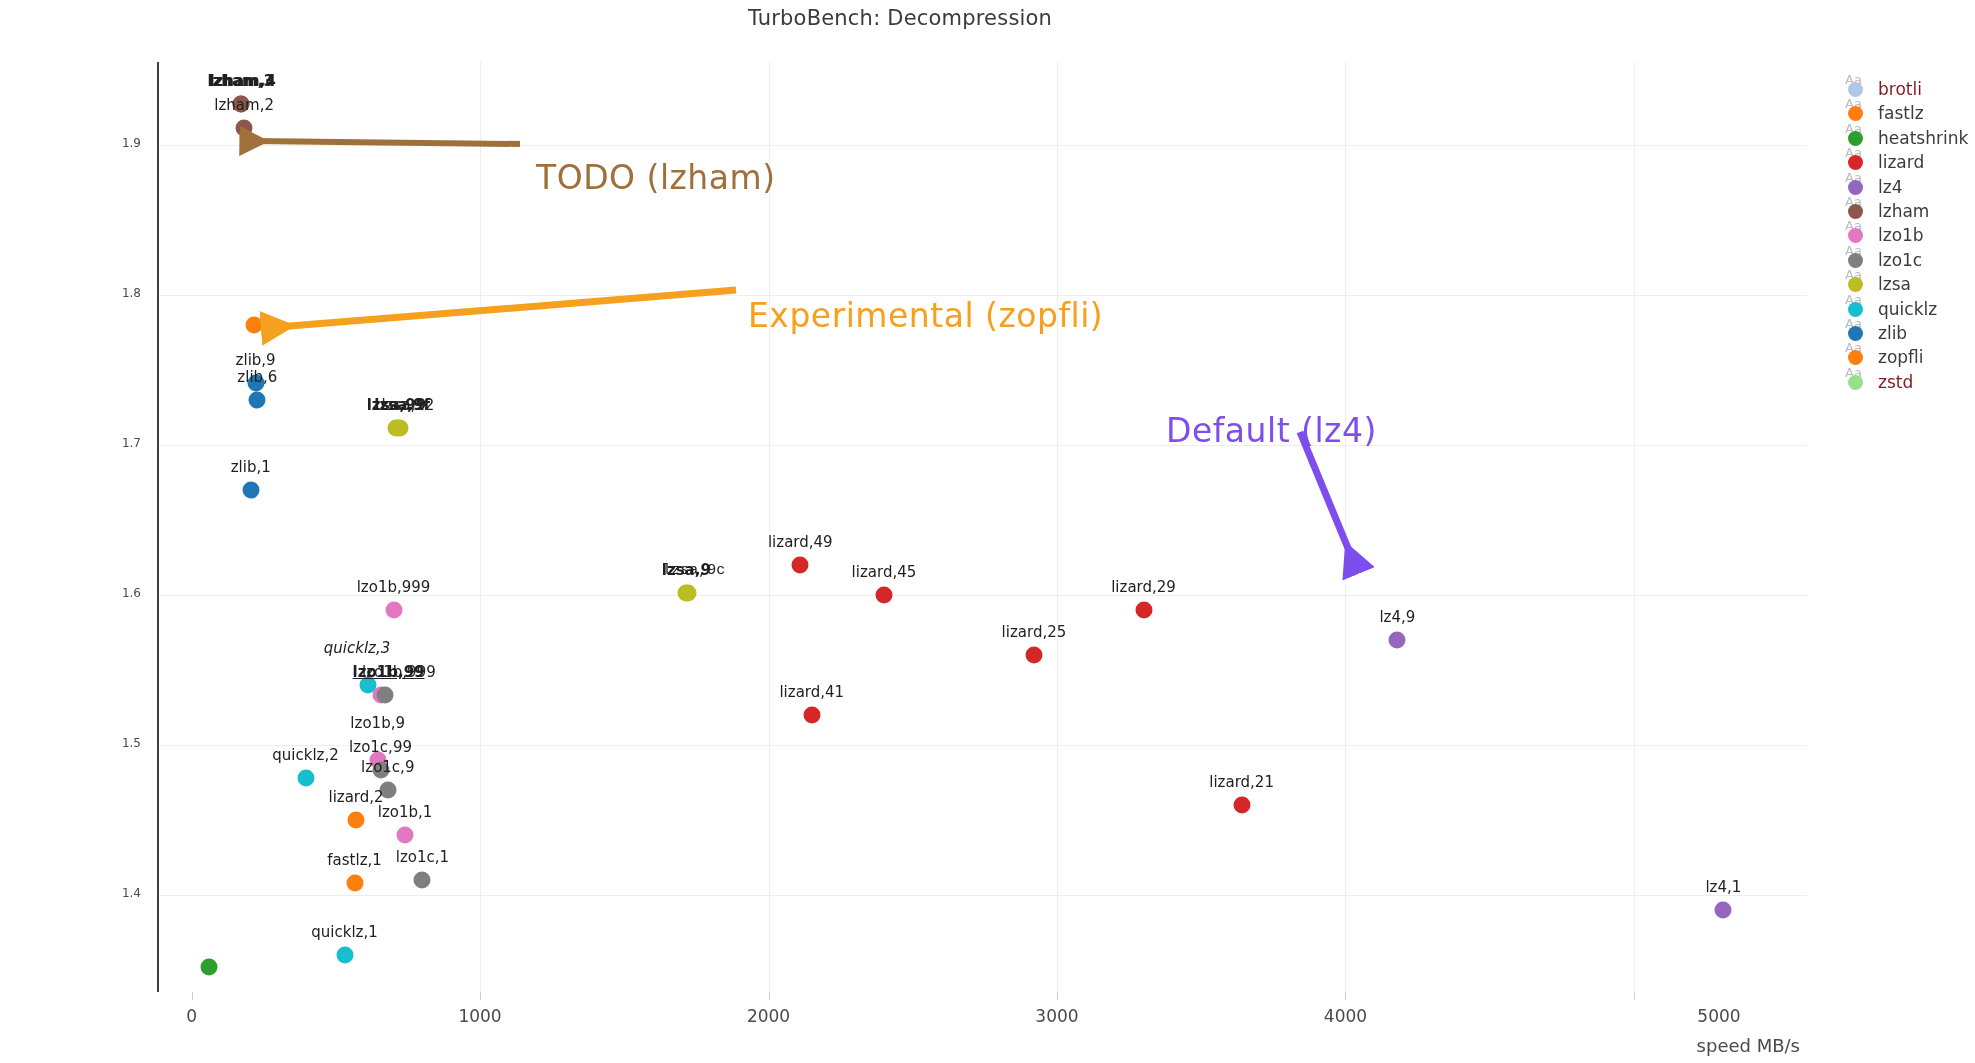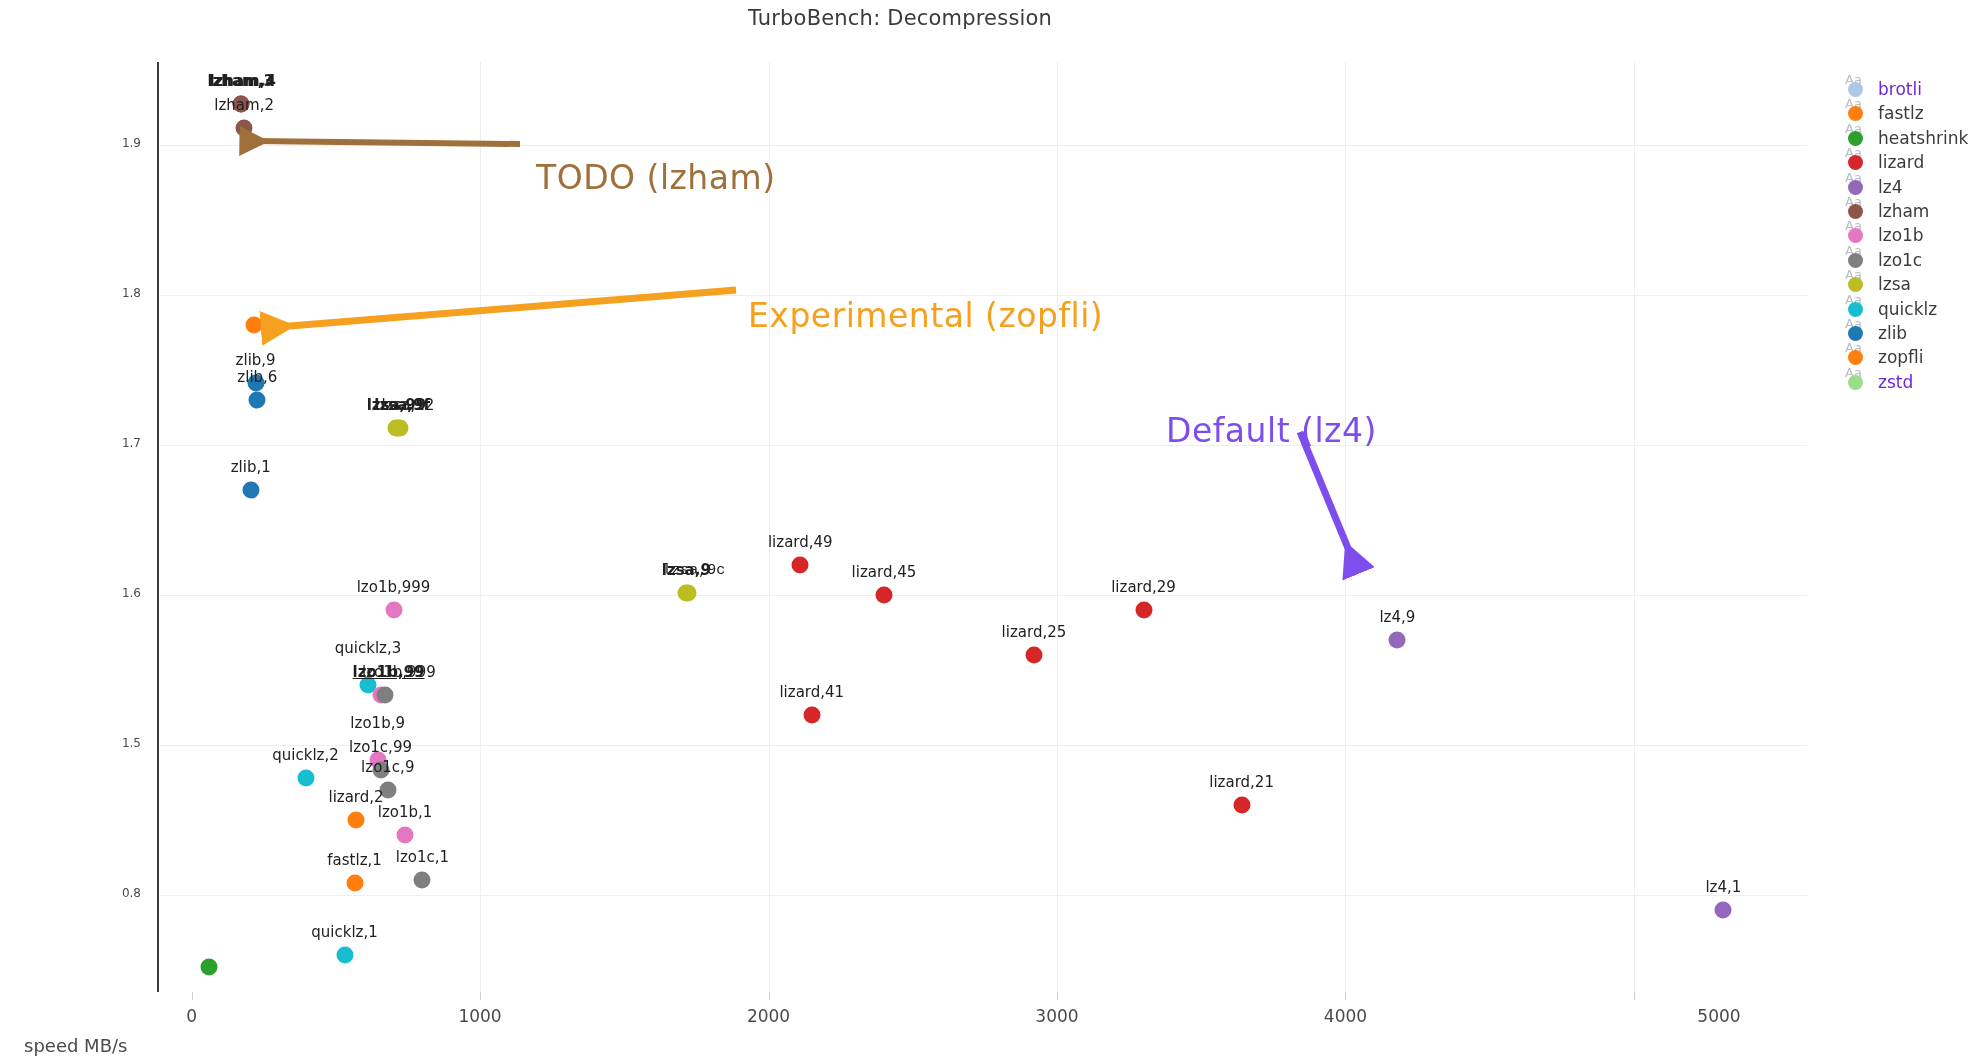--- a/index.html
+++ b/index.html
@@ -83,24 +83,23 @@
     top: -8px;
     width: 1px;
     height: 8px;
     background: #cfcfcf;
   }
   #x-axis-label {
     position: absolute;
     top: 1035px;
     left: 0;
     width: 1800px;
-    text-align: left;
+    text-align: right;
     font-size: 18px;
     color: #4a4a4a;
-    padding-left: 24px;
   }
   .dot {
     position: absolute;
     border-radius: 50%;
     transform: translate(-50%, -50%);
   }
   .dot-label {
     position: absolute;
     font-size: 15px;
     color: #212121;
@@ -136,21 +135,21 @@
     border-radius: 50%;
   }
   .legend-text {
     position: absolute;
     left: 33px;
     top: 1px;
     font-size: 17px;
     color: #3c3c3c;
     white-space: nowrap;
   }
-  .legend-text.muted { color: #6d28d9; }
+  .legend-text.muted { color: #7f1d1d; }
   
   .annotation {
     position: absolute;
     font-family: "DejaVu Sans", sans-serif;
     font-size: 33px;
     white-space: nowrap;
     letter-spacing: 0.5px;
   }
   #ann-svg {
     position: absolute;
@@ -208,21 +207,21 @@
       <div class="dot-label" style="left: 536.769px; top: 517px; font-family: Liberation Mono, monospace;">lzsa,9c</div>
       <div class="dot" style="left: 986.538px; top: 547.5px; width: 17px; height: 17px; background: rgb(214, 39, 40);"></div>
       <div class="dot-label" style="left: 986.538px; top: 533.5px;">lizard,29</div>
       <div class="dot" style="left: 236.538px; top: 547.5px; width: 17px; height: 17px; background: rgb(227, 119, 194);"></div>
       <div class="dot-label" style="left: 236.538px; top: 533.5px;">lzo1b,999</div>
       <div class="dot" style="left: 1240.38px; top: 577.5px; width: 17px; height: 17px; background: rgb(148, 103, 189);"></div>
       <div class="dot-label" style="left: 1240.38px; top: 563.5px;">lz4,9</div>
       <div class="dot" style="left: 876.923px; top: 592.5px; width: 17px; height: 17px; background: rgb(214, 39, 40);"></div>
       <div class="dot-label" style="left: 876.923px; top: 578.5px;">lizard,25</div>
       <div class="dot" style="left: 210.577px; top: 622.5px; width: 17px; height: 17px; background: rgb(23, 190, 207);"></div>
-      <div class="dot-label" style="left: 211px; top: 594.5px;">quicklz,3</div>
+      <div class="dot-label" style="left: 200px; top: 594.5px; font-style: italic;">quicklz,3</div>
       <div class="dot" style="left: 223.558px; top: 633px; width: 17px; height: 17px; background: rgb(227, 119, 194);"></div>
       <div class="dot-label" style="left: 231.558px; top: 619px; font-weight: 700; text-decoration: underline;">lzo1b,99</div>
       <div class="dot" style="left: 227.885px; top: 633px; width: 17px; height: 17px; background: rgb(127, 127, 127);"></div>
       <div class="dot-label" style="left: 241.885px; top: 619px;">lzo1b,999</div>
       <div class="dot" style="left: 654.808px; top: 652.5px; width: 17px; height: 17px; background: rgb(214, 39, 40);"></div>
       <div class="dot-label" style="left: 654.808px; top: 638.5px;">lizard,41</div>
       <div class="dot" style="left: 220.673px; top: 697.5px; width: 17px; height: 17px; background: rgb(227, 119, 194);"></div>
       <div class="dot-label" style="left: 220.673px; top: 669.5px;">lzo1b,9</div>
       <div class="dot" style="left: 223.558px; top: 708px; width: 17px; height: 17px; background: rgb(127, 127, 127);"></div>
       <div class="dot-label" style="left: 223.558px; top: 694px;">lzo1c,99</div>
@@ -241,21 +240,21 @@
       <div class="dot" style="left: 265.385px; top: 817.5px; width: 17px; height: 17px; background: rgb(127, 127, 127);"></div>
       <div class="dot-label" style="left: 265.385px; top: 803.5px;">lzo1c,1</div>
       <div class="dot" style="left: 1566.35px; top: 847.5px; width: 17px; height: 17px; background: rgb(148, 103, 189);"></div>
       <div class="dot-label" style="left: 1566.35px; top: 833.5px;">lz4,1</div>
       <div class="dot" style="left: 187.5px; top: 892.5px; width: 17px; height: 17px; background: rgb(23, 190, 207);"></div>
       <div class="dot-label" style="left: 187.5px; top: 878.5px;">quicklz,1</div>
       <div class="dot" style="left: 51.9231px; top: 904.5px; width: 17px; height: 17px; background: rgb(44, 160, 44);"></div>
     </div>
   <div id="y-axis-line"></div>
   <div id="axis-decor">
-      <div class="ytick-label" style="top: 894.5px; left: 61px; width: 80px;">0.8</div>
+      <div class="ytick-label" style="top: 894.5px; left: 61px; width: 80px;">1.4</div>
       <div class="ytick-label" style="top: 744.5px; left: 61px; width: 80px;">1.5</div>
       <div class="ytick-label" style="top: 594.5px; left: 61px; width: 80px;">1.6</div>
       <div class="ytick-label" style="top: 444.5px; left: 61px; width: 80px;">1.7</div>
       <div class="ytick-label" style="top: 294.5px; left: 61px; width: 80px;">1.8</div>
       <div class="ytick-label" style="top: 144.5px; left: 61px; width: 80px;">1.9</div>
       <div class="xtick-mark" style="left: 191.615px; top: 992px;"></div>
       <div class="xtick-label" style="left: 191.615px; top: 1006px;">0</div>
       <div class="xtick-mark" style="left: 480.077px; top: 992px;"></div>
       <div class="xtick-label" style="left: 480.077px; top: 1006px;">1000</div>
       <div class="xtick-mark" style="left: 768.538px; top: 992px;"></div>

